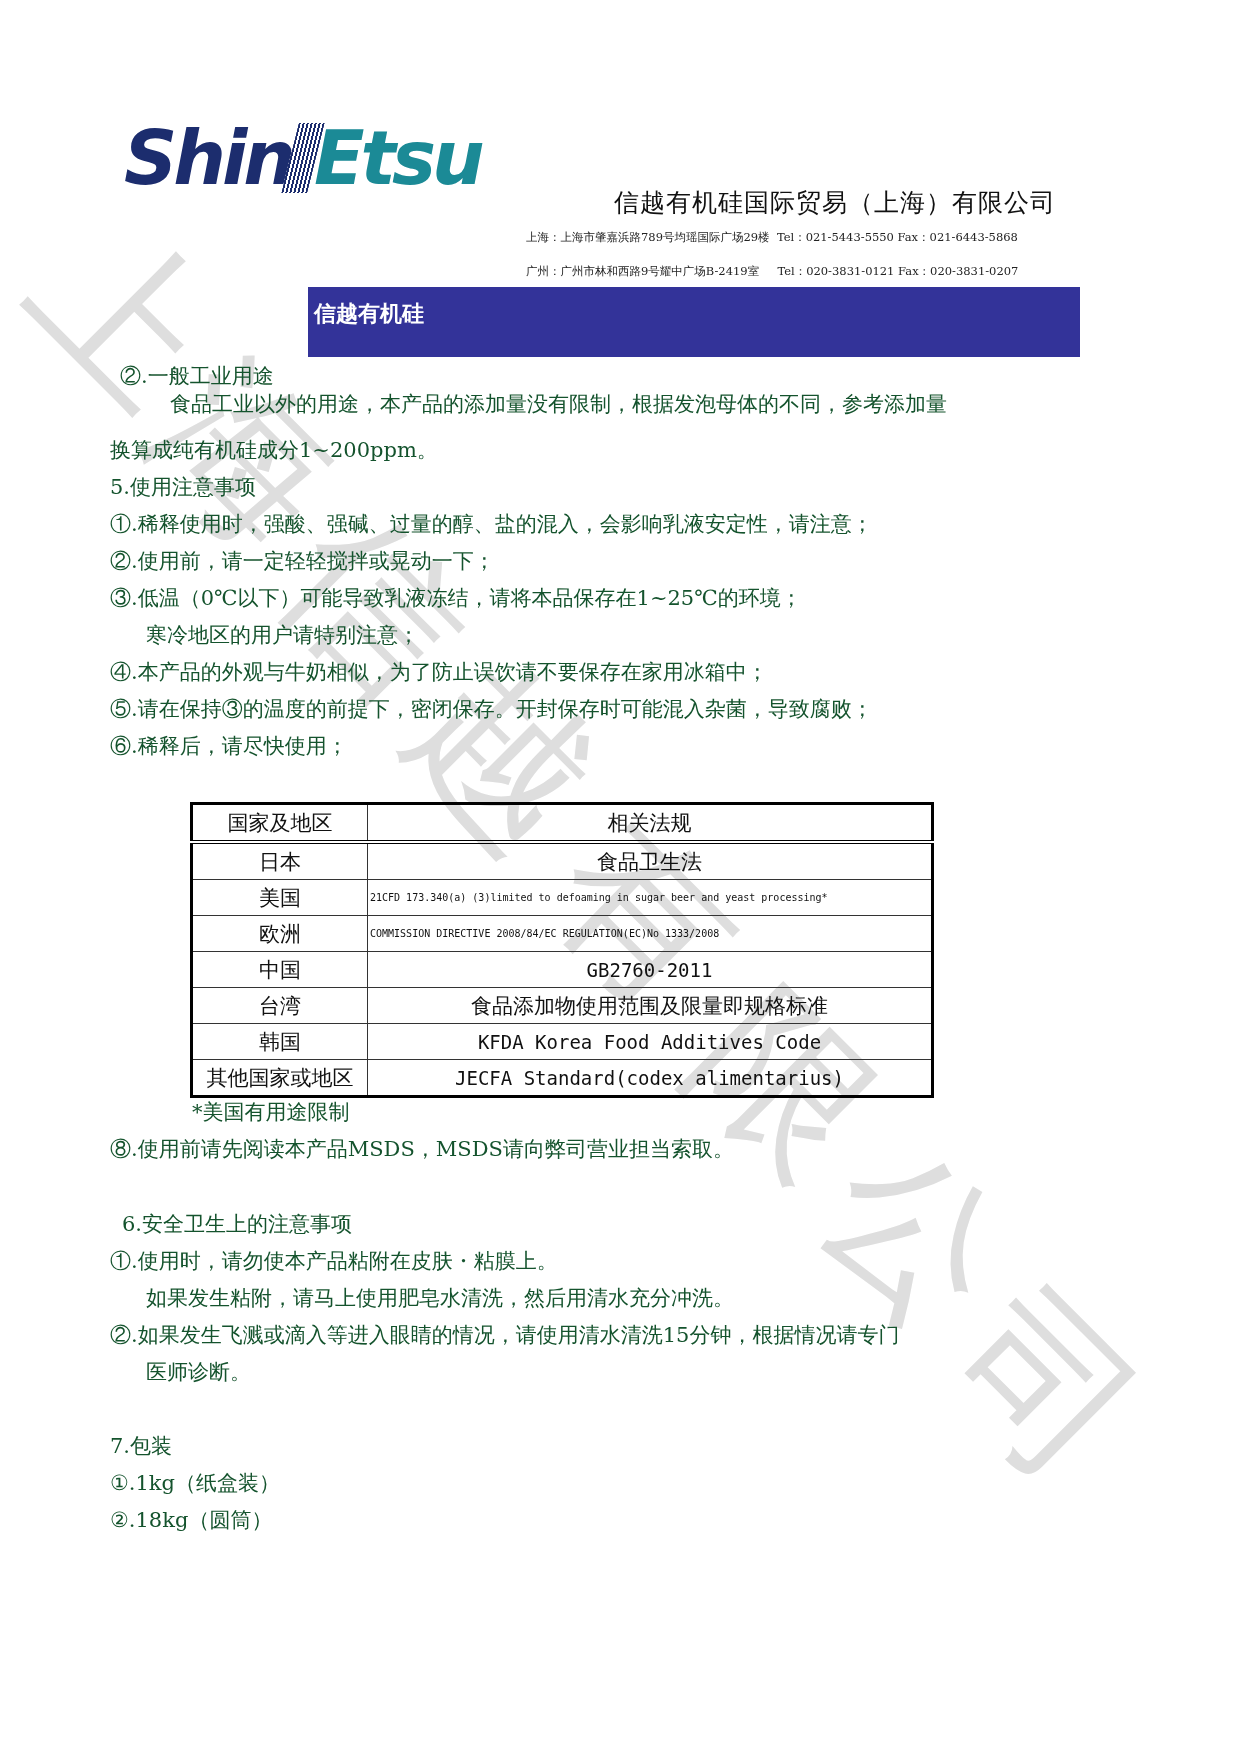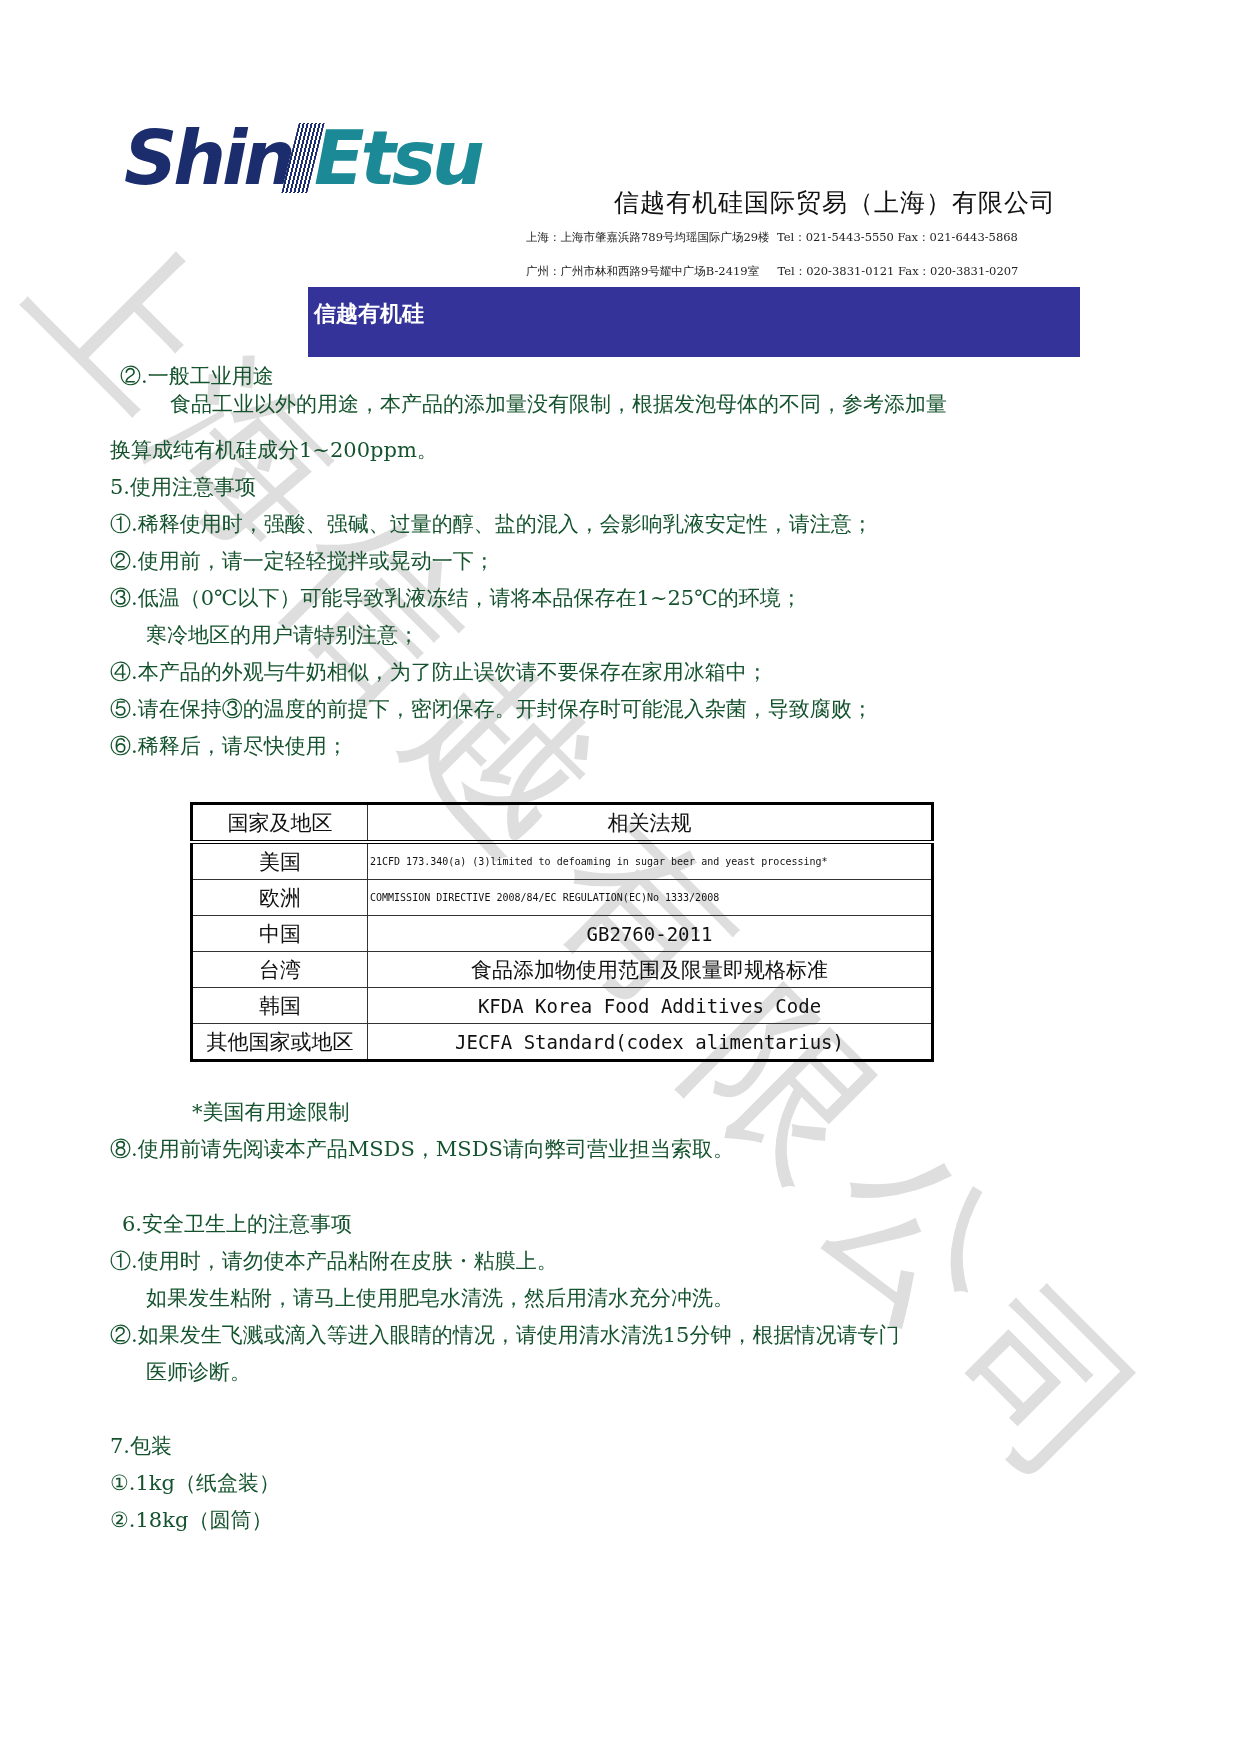--- a/index.html
+++ b/index.html
@@ -87,20 +87,24 @@
   <div class="line" style="left:110px;top:695px;">⑤.请在保持③的温度的前提下，密闭保存。开封保存时可能混入杂菌，导致腐败；</div>
   <div class="line" style="left:110px;top:732px;">⑥.稀释后，请尽快使用；</div>
 
   <table class="reg-table">
     <tbody>
         <tr class="head">
       <td class="c1">国家及地区</td>
       <td>相关法规</td>
     </tr>
     <tr>
+      <td class="c1">日本</td>
+      <td>食品卫生法</td>
+    </tr>
+    <tr>
       <td class="c1">美国</td>
       <td class="small">21CFD 173.340(a) (3)limited to defoaming in sugar beer and yeast processing*</td>
     </tr>
     <tr>
       <td class="c1">欧洲</td>
       <td class="small">COMMISSION DIRECTIVE 2008/84/EC REGULATION(EC)No 1333/2008</td>
     </tr>
     <tr>
       <td class="c1">中国</td>
       <td class="mono">GB2760-2011</td>

